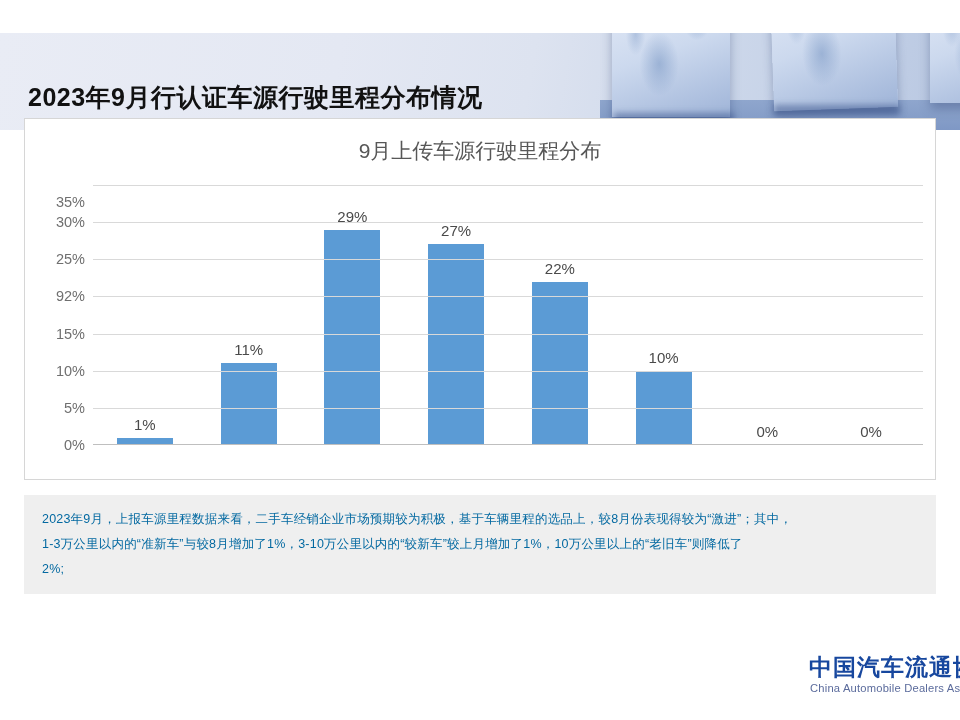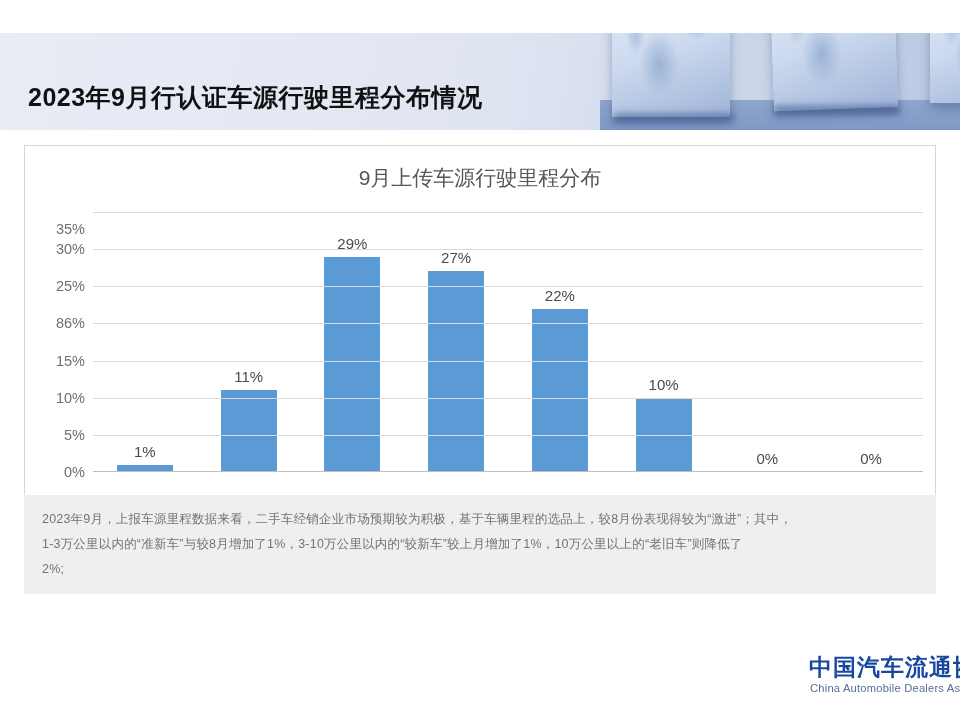--- a/index.html
+++ b/index.html
@@ -74,21 +74,20 @@
   
   .chart-panel {
     position: absolute;
     left: 24px;
     top: 118px;
     width: 912px;
     height: 362px;
     border: 1px solid #d6d6d6;
     background: #ffffff;
     box-sizing: border-box;
-    margin-top: 27px;
   }
   .chart-title {
     position: absolute;
     left: 0;
     top: 18px;
     width: 100%;
     text-align: center;
     font-size: 21px;
     color: #575757;
     font-weight: normal;
@@ -192,21 +191,21 @@
     left: 24px;
     top: 495px;
     width: 912px;
     min-height: 82px;
     background: #efefef;
     box-sizing: border-box;
     padding: 12px 16px 12px 18px;
   }
   .note-line {
     font-size: 12.5px;
-    color: #737373;
+    color: #0369a1;
     line-height: 25px;
     letter-spacing: 0.2px;
   }
 
   
   .footer-logo {
     position: absolute;
     left: 735px;
     top: 648px;
     width: 215px;
@@ -261,21 +260,21 @@
 </div>
 
 <div class="chart-panel">
   <div class="chart-title">9月上传车源行驶里程分布</div>
 
   <div class="plot-wrap">
     <div class="yaxis">
         <div class="ytick" style="top: 17px;">35%</div>
         <div class="ytick" style="top: 37.1429px;">30%</div>
         <div class="ytick" style="top: 74.2857px;">25%</div>
-        <div class="ytick" style="top: 111.429px;">86%</div>
+        <div class="ytick" style="top: 111.429px;">92%</div>
         <div class="ytick" style="top: 148.571px; text-align: center;">15%</div>
         <div class="ytick" style="top: 185.714px;">10%</div>
         <div class="ytick" style="top: 222.857px;">5%</div>
         <div class="ytick" style="top: 260px;">0%</div>
       </div>
     <div class="plot-area">
       <div class="bars">
           <div class="bar-slot">
             <div class="bar" style="height: 7.42857px; background: rgb(91, 155, 213);"></div>
             <div class="bar-label" style="bottom: 12.4286px;">1%</div>

